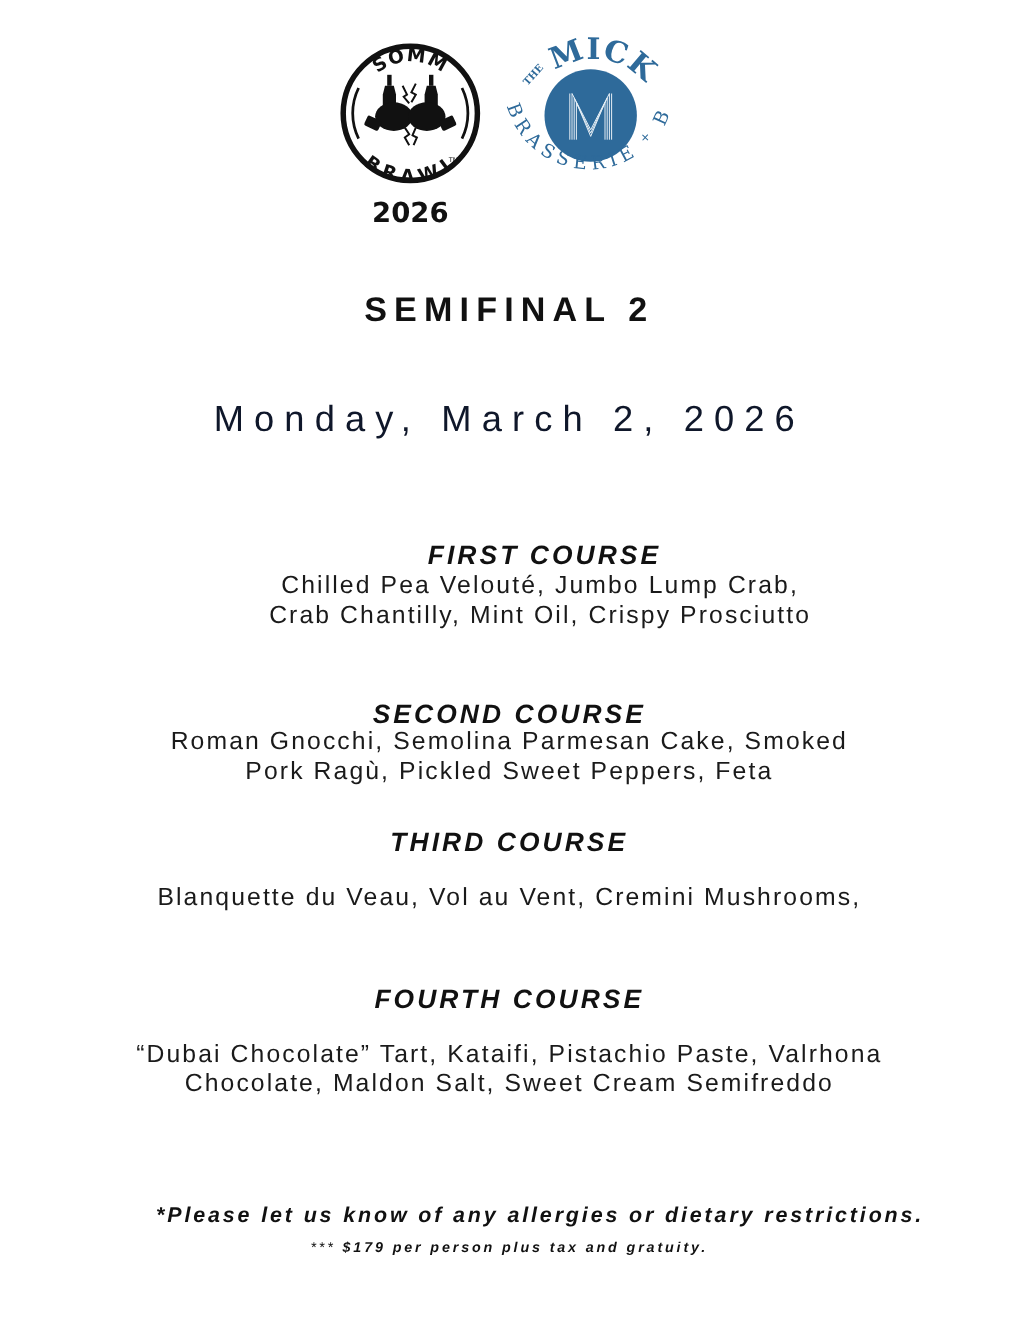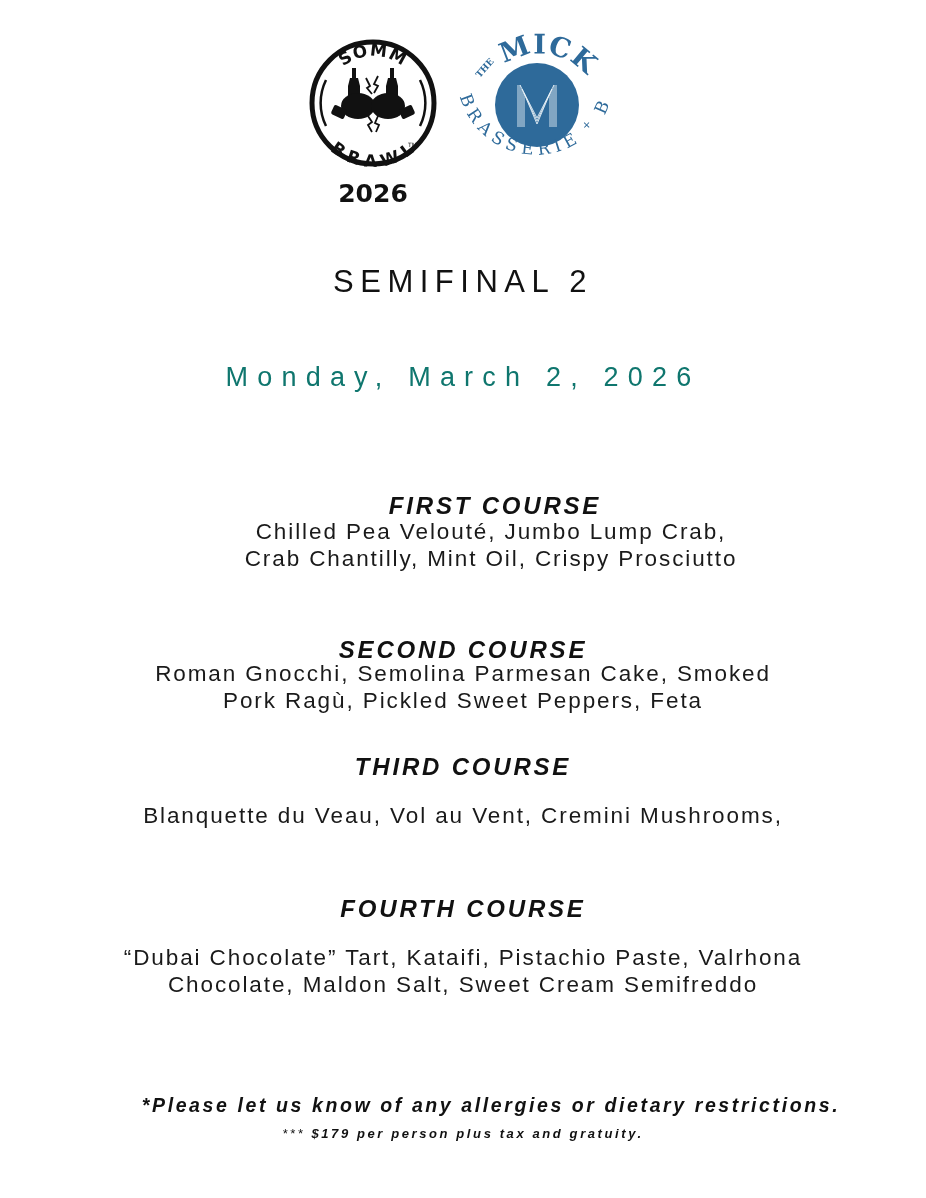--- a/index.html
+++ b/index.html
@@ -1,21 +1,21 @@
 <!DOCTYPE html>
 <html><head>
   <meta charset="utf-8">
   <style>
     html, body { margin: 0; padding: 0; background: #ffffff; }
     body { width: 926px; height: 1198px; position: relative; overflow: hidden; color: #111111;
            font-family: "Liberation Sans", "DejaVu Sans", sans-serif; }
     .abs { position: absolute; left: 0; width: 926px; text-align: center; white-space: nowrap; }
     .logos { position: absolute; left: 300px; top: 30px; width: 330px; height: 185px; }
-    .title { top: 264px; font-size: 31px; font-weight: normal; letter-spacing: 6.5px; color: #111; }
-    .date { top: 362px; font-size: 27px; letter-spacing: 9.2px; color: #0f766e; }
+    .title { top: 264px; font-size: 31px; font-weight: bold; letter-spacing: 6.5px; color: #111; }
+    .date { top: 362px; font-size: 33px; letter-spacing: 9.2px; color: #0f172a; }
     .course-h { font-size: 24px; font-weight: bold; font-style: italic; letter-spacing: 2.8px; color: #111; }
     .course-d { font-size: 22.5px; letter-spacing: 1.9px; line-height: 27px; color: #1a1a1a; }
     .foot { font-size: 19.5px; font-weight: bold; font-style: italic; letter-spacing: 2.6px; color: #111; margin-left: 28px; }
     .foot-2 { font-size: 13px; font-style: italic; letter-spacing: 2.6px; color: #111; }
     .foot-2 b { font-weight: bold; }
   </style>
 </head>
 <body>
 
 <div class="logos">

